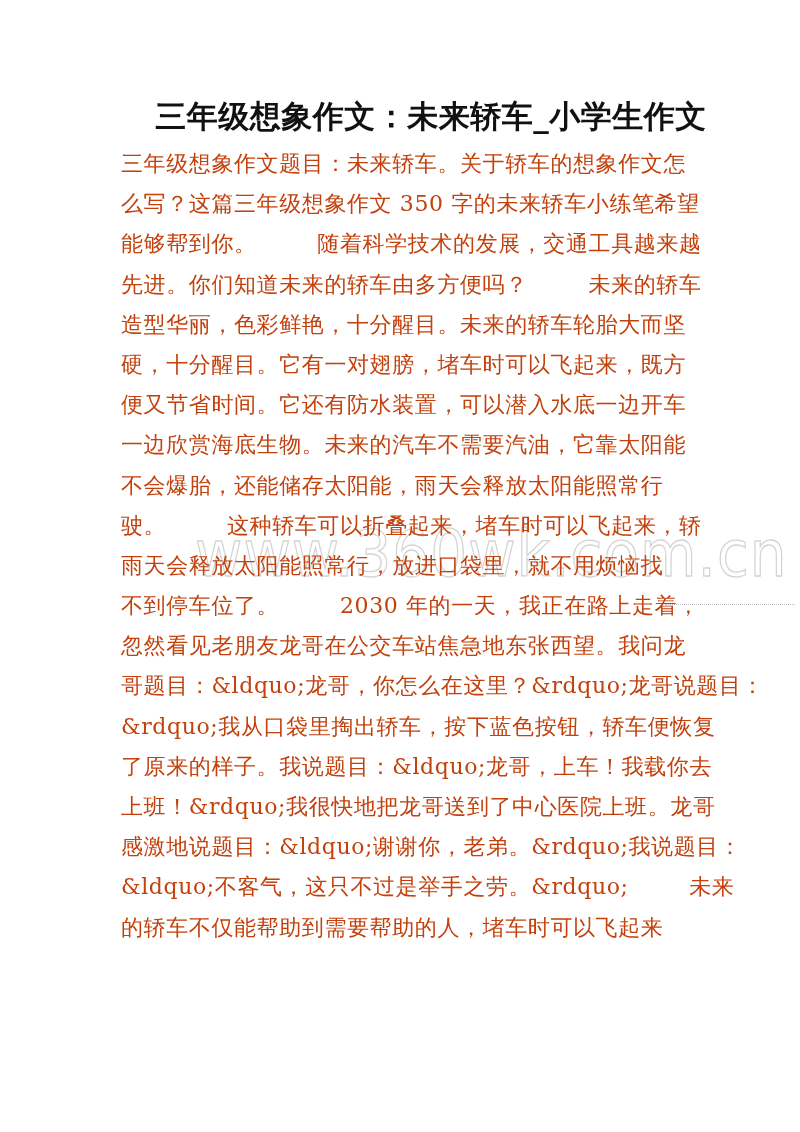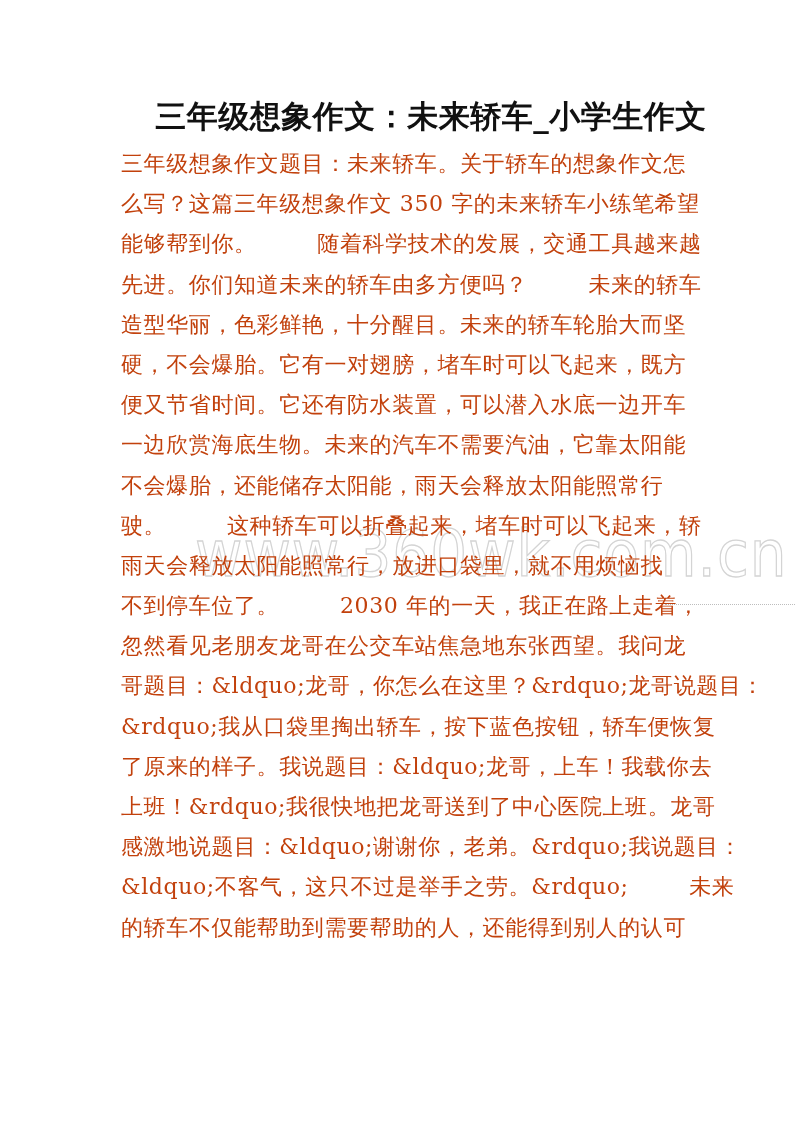--- a/index.html
+++ b/index.html
@@ -73,31 +73,31 @@
   <div class="page-title">三年级想象作文：未来轿车_小学生作文</div>
 
   <div class="watermark">www.360wk.com.cn</div>
 
   <div class="body-lines">
     <div class="line">三年级想象作文题目：未来轿车。关于轿车的想象作文怎</div>
     <div class="line">么写？这篇三年级想象作文 350 字的未来轿车小练笔希望</div>
     <div class="line">能够帮到你。        随着科学技术的发展，交通工具越来越</div>
     <div class="line">先进。你们知道未来的轿车由多方便吗？        未来的轿车</div>
     <div class="line">造型华丽，色彩鲜艳，十分醒目。未来的轿车轮胎大而坚</div>
-    <div class="line">硬，不会爆胎。它有一对翅膀，堵车时可以飞起来，既方</div>
+    <div class="line">硬，十分醒目。它有一对翅膀，堵车时可以飞起来，既方</div>
     <div class="line">便又节省时间。它还有防水装置，可以潜入水底一边开车</div>
     <div class="line">一边欣赏海底生物。未来的汽车不需要汽油，它靠太阳能</div>
     <div class="line">不会爆胎，还能储存太阳能，雨天会释放太阳能照常行</div>
     <div class="line">驶。        这种轿车可以折叠起来，堵车时可以飞起来，轿</div>
     <div class="line">雨天会释放太阳能照常行，放进口袋里，就不用烦恼找</div>
     <div class="line">不到停车位了。        2030 年的一天，我正在路上走着，</div>
     <div class="line">忽然看见老朋友龙哥在公交车站焦急地东张西望。我问龙</div>
     <div class="line">哥题目：&amp;ldquo;龙哥，你怎么在这里？&amp;rdquo;龙哥说题目：</div>
     <div class="line">&amp;rdquo;我从口袋里掏出轿车，按下蓝色按钮，轿车便恢复</div>
     <div class="line">了原来的样子。我说题目：&amp;ldquo;龙哥，上车！我载你去</div>
     <div class="line">上班！&amp;rdquo;我很快地把龙哥送到了中心医院上班。龙哥</div>
     <div class="line">感激地说题目：&amp;ldquo;谢谢你，老弟。&amp;rdquo;我说题目：</div>
     <div class="line">&amp;ldquo;不客气，这只不过是举手之劳。&amp;rdquo;        未来</div>
-    <div class="line">的轿车不仅能帮助到需要帮助的人，还能得到别人的认可</div>
+    <div class="line">的轿车不仅能帮助到需要帮助的人，堵车时可以飞起来</div>
   </div>
 
   <div class="dotted-rule"></div>
 </div>
 
 </body></html>

